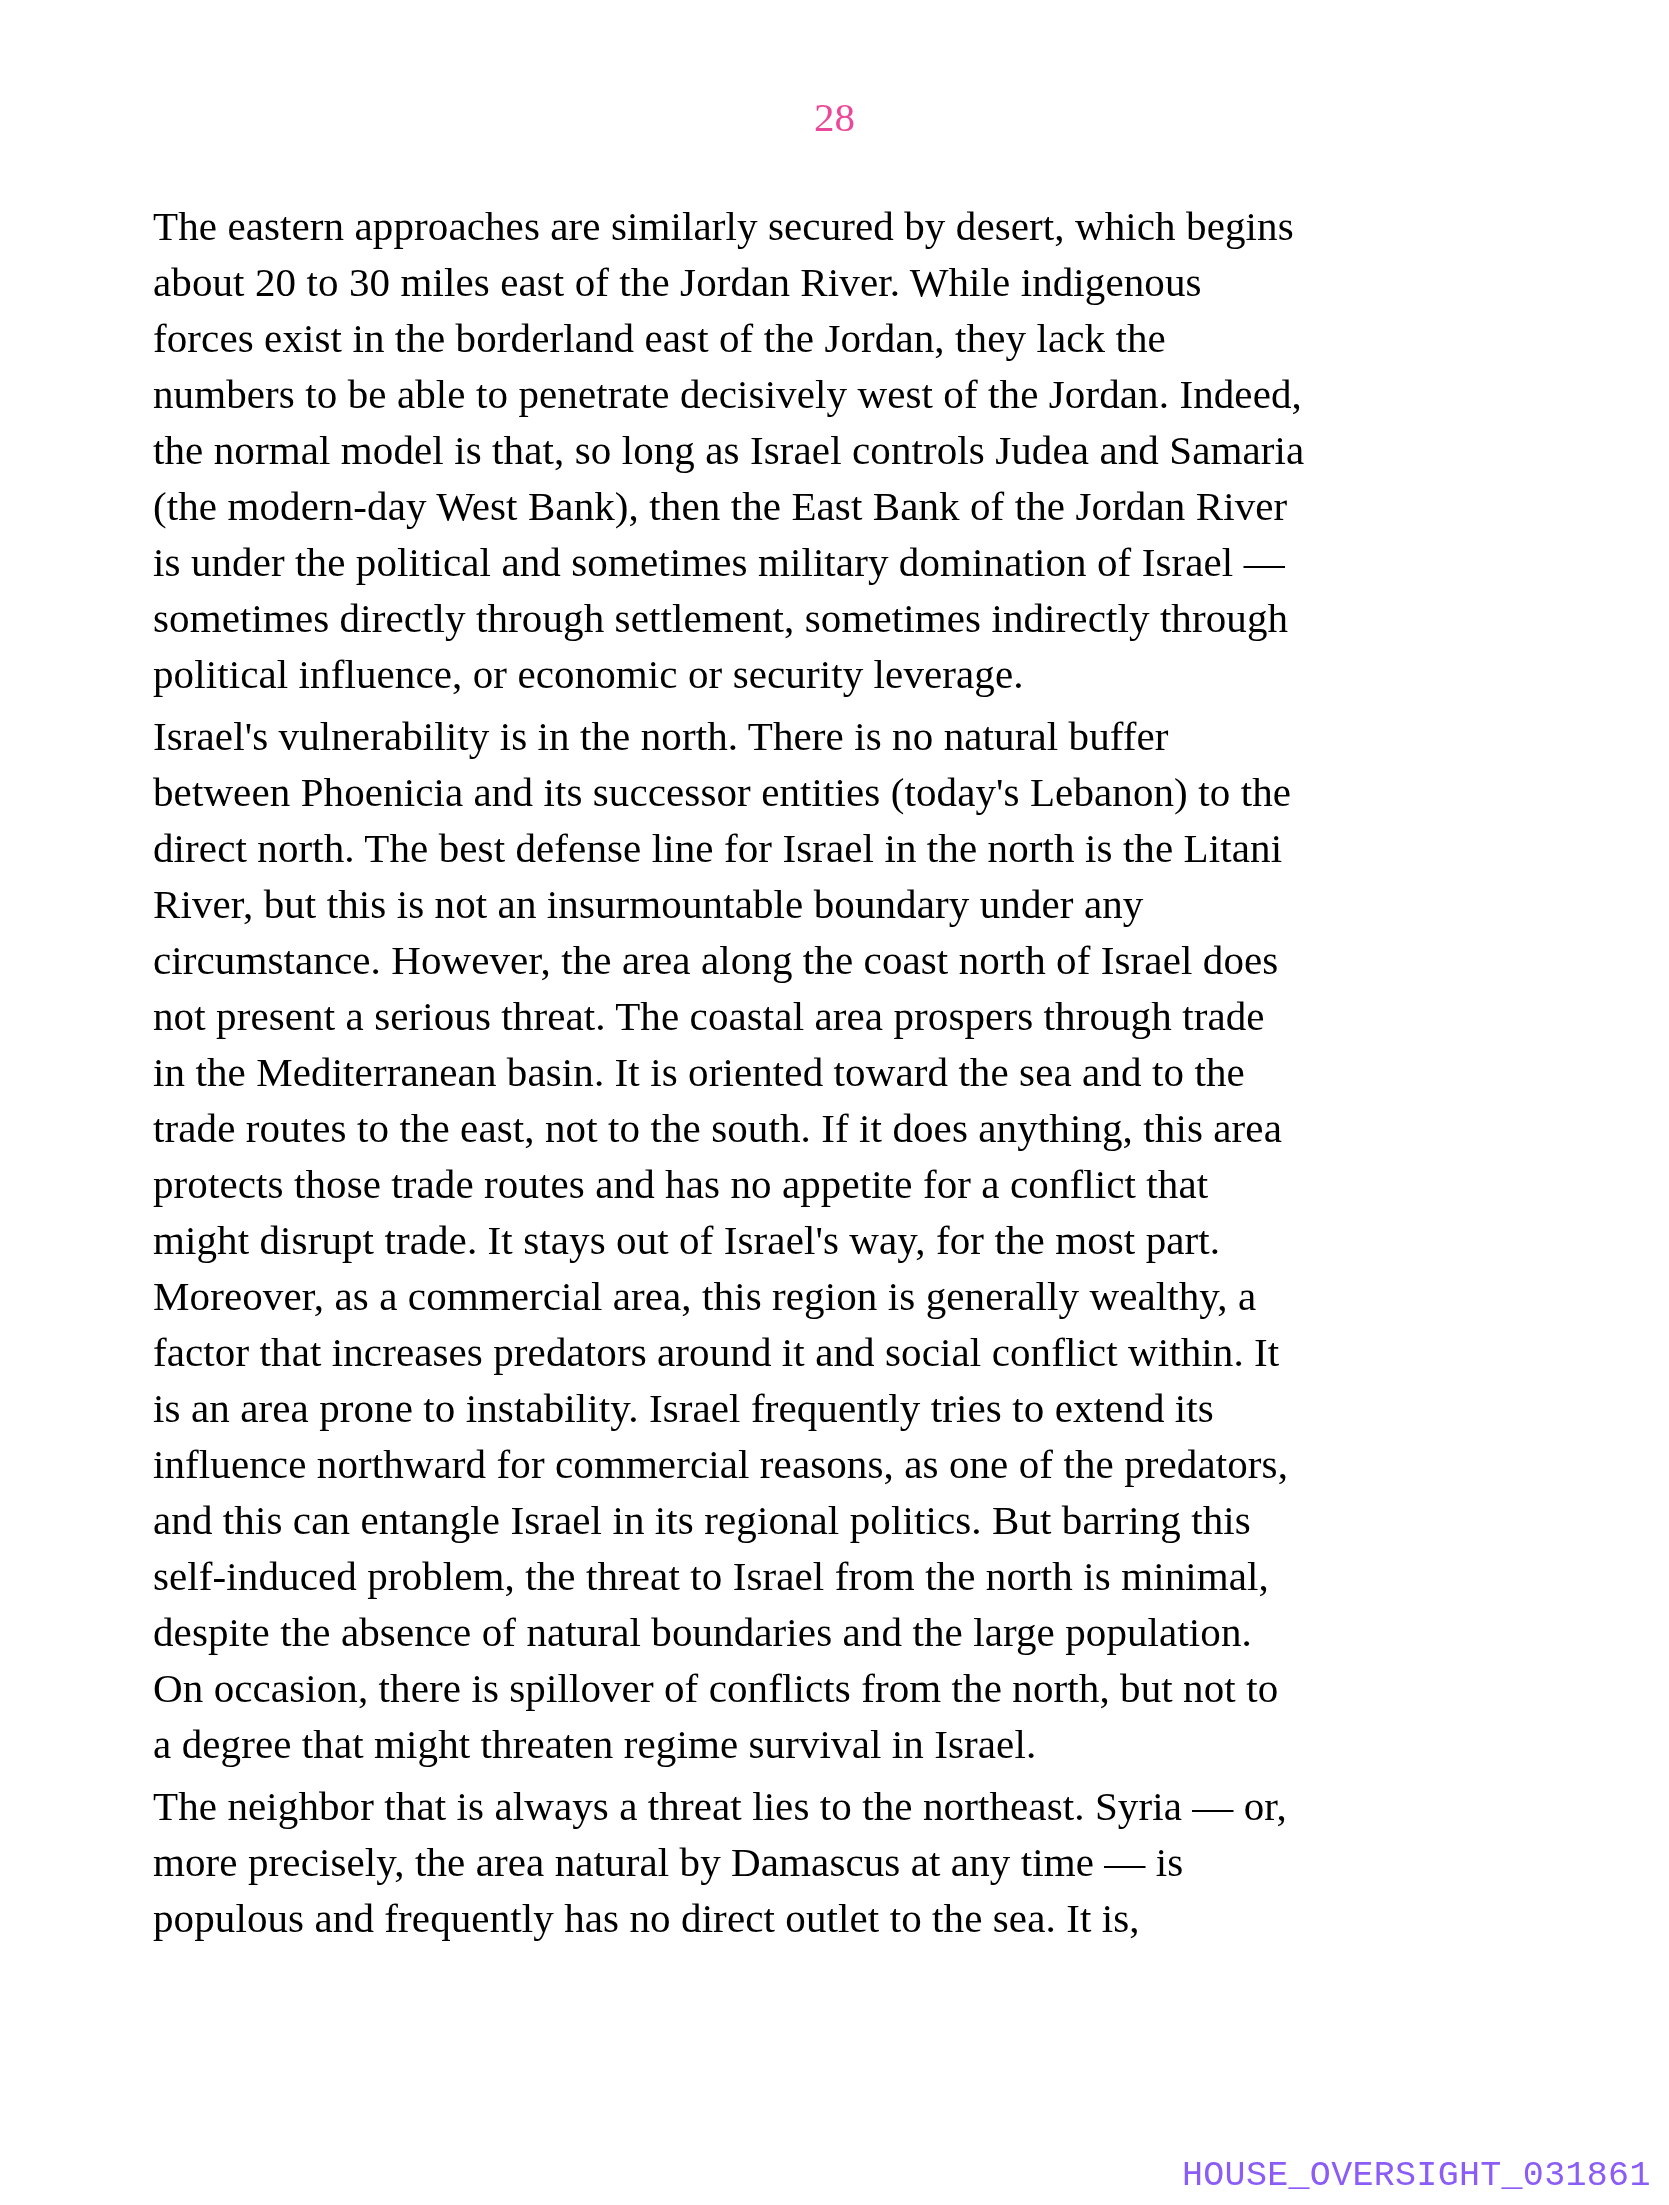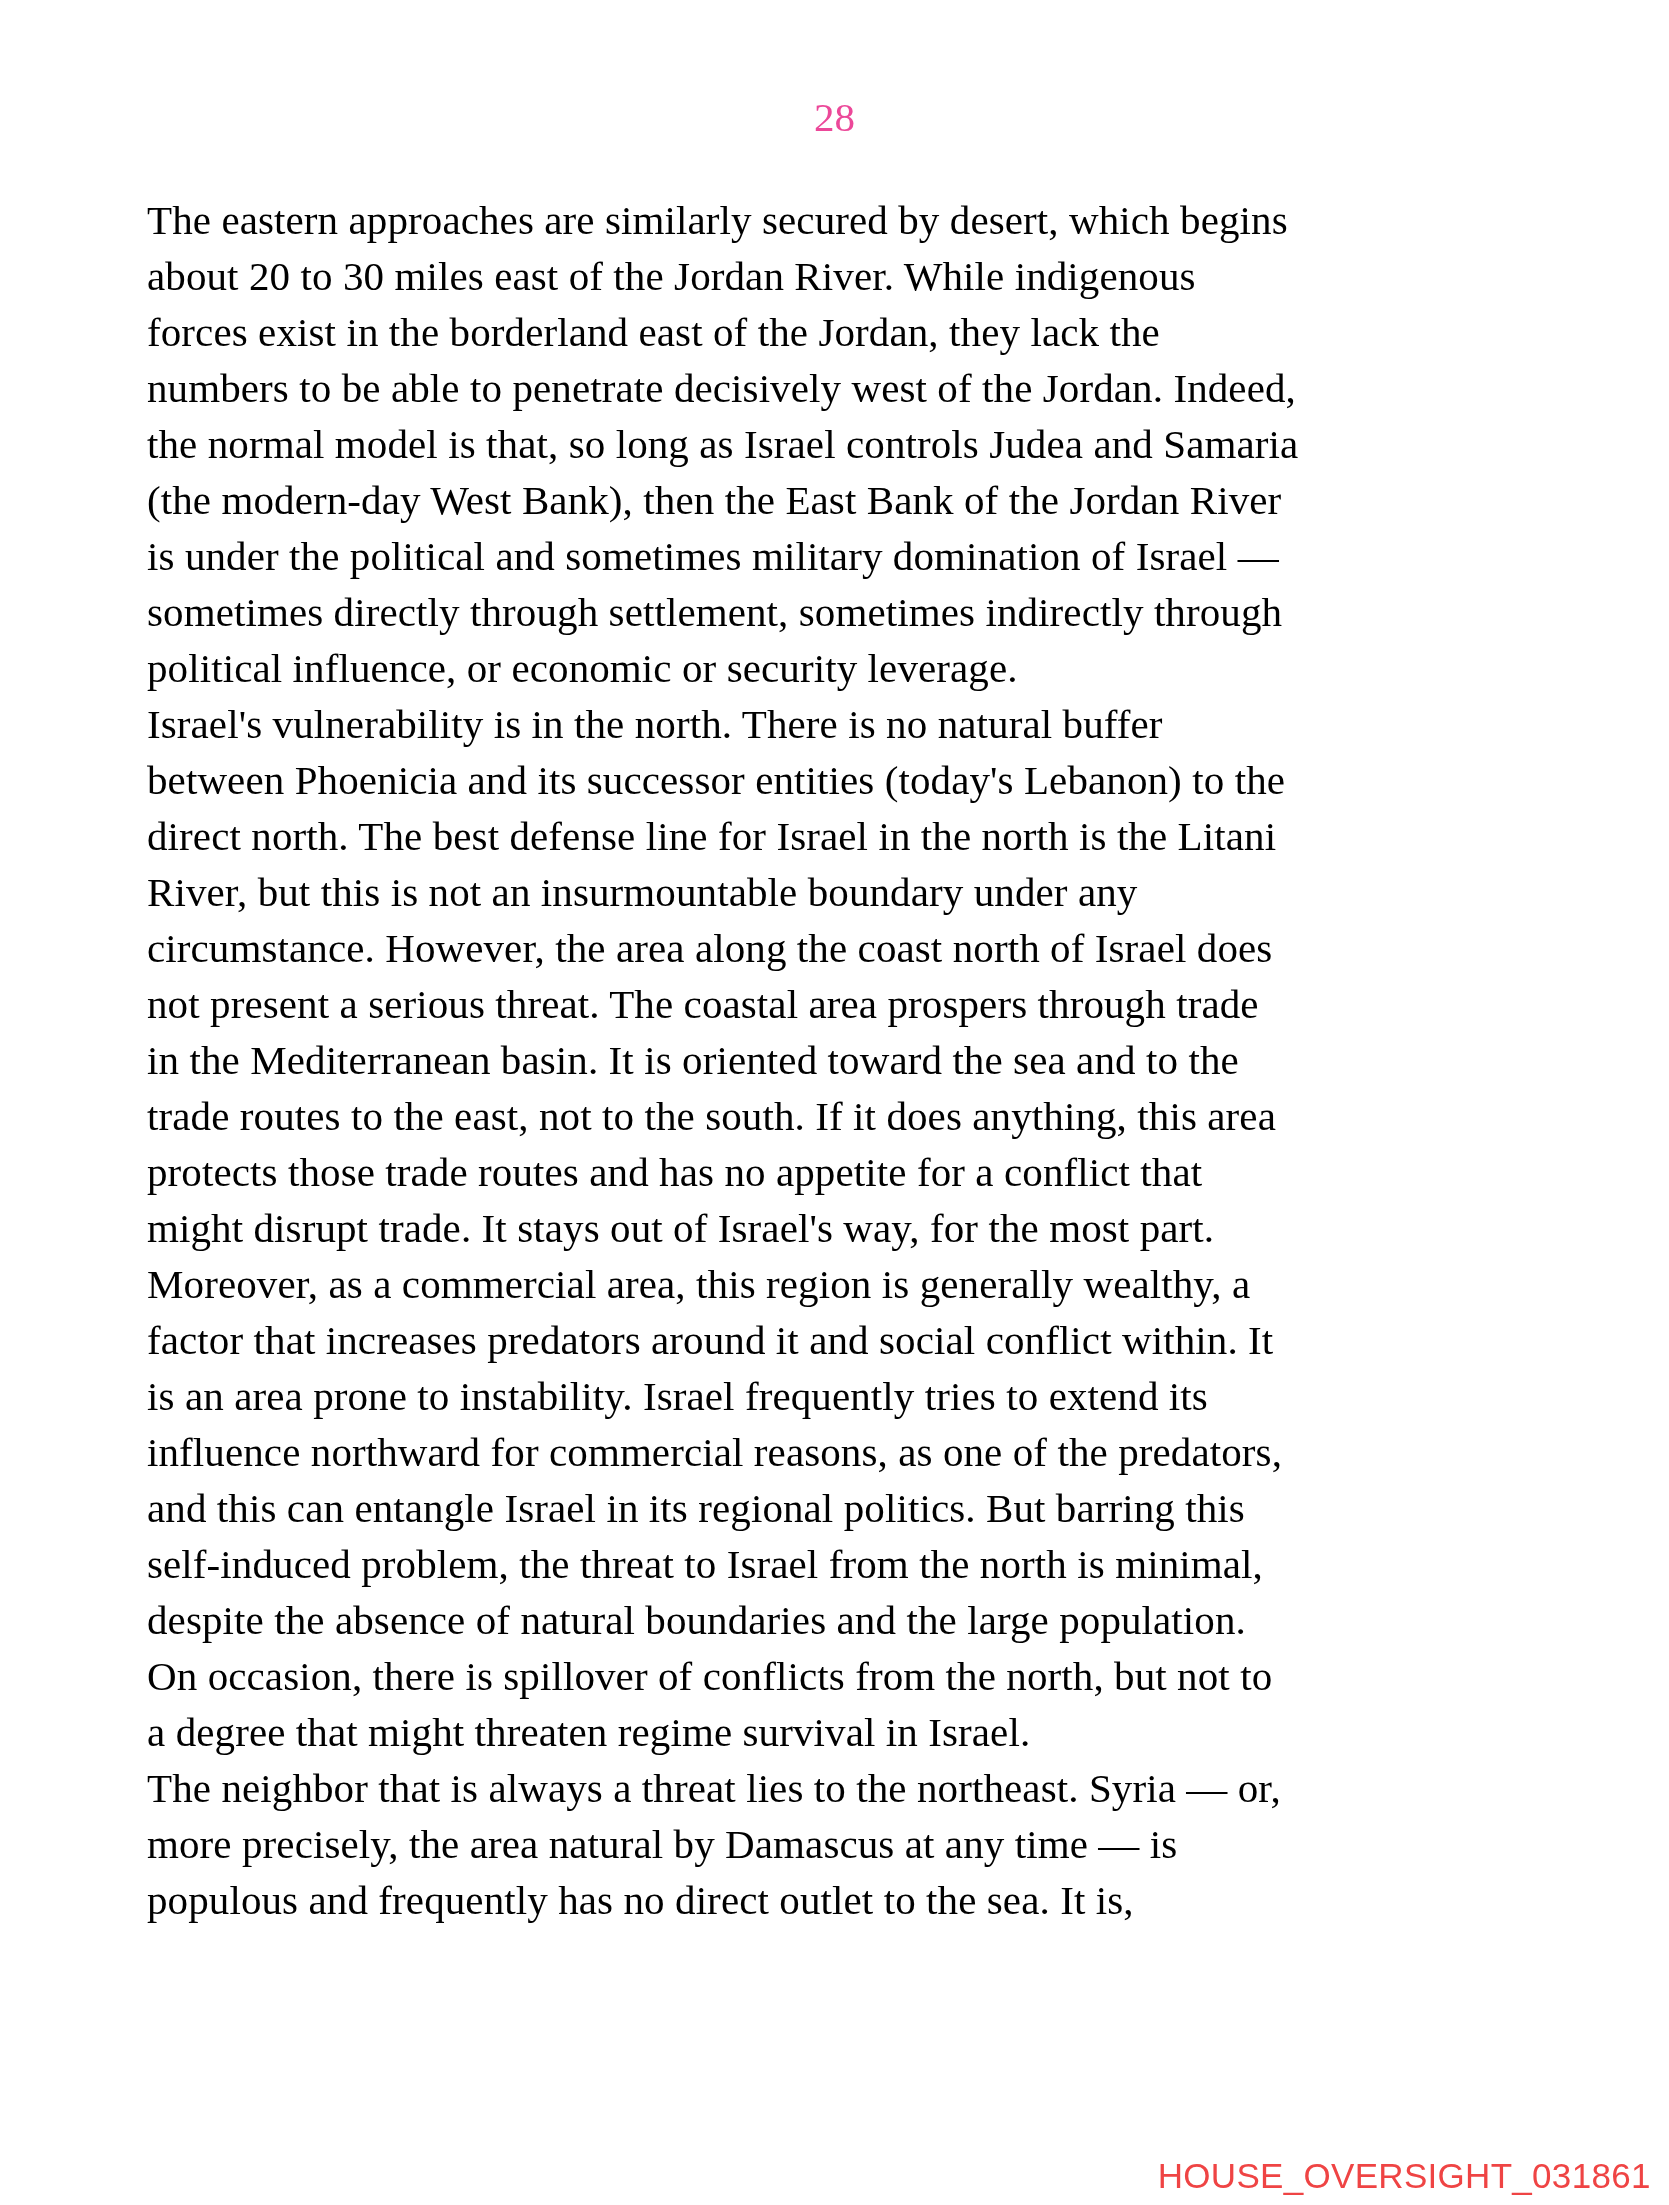--- a/index.html
+++ b/index.html
@@ -33,32 +33,32 @@
   .body-text {
     position: absolute;
     top: 192px;
     left: 147px;
     width: 1492px;
     font-size: 41px;
     line-height: 56px;
     letter-spacing: 0.1px;
   }
   .body-text p {
-    margin: 0;
+    margin: 6px;
     padding: 0;
     white-space: pre-line; 
   }
   .bates-stamp {
     position: absolute;
     right: 18.3px;
     bottom: 10.5px;
-    font-family: Liberation Sans, sans-serif;
+    font-family: Liberation Mono, monospace;
     font-size: 35px;
     line-height: 38px;
-    color: #ef4444;
+    color: #8b5cf6;
     letter-spacing: 0.3px;
     text-align: right;
   }
 </style>
 </head>
 <body>
 
 <div class="page">
 
   <div class="page-number">28</div>

